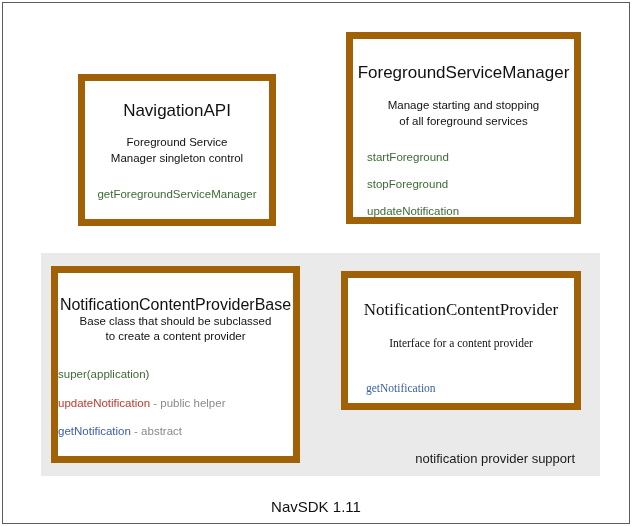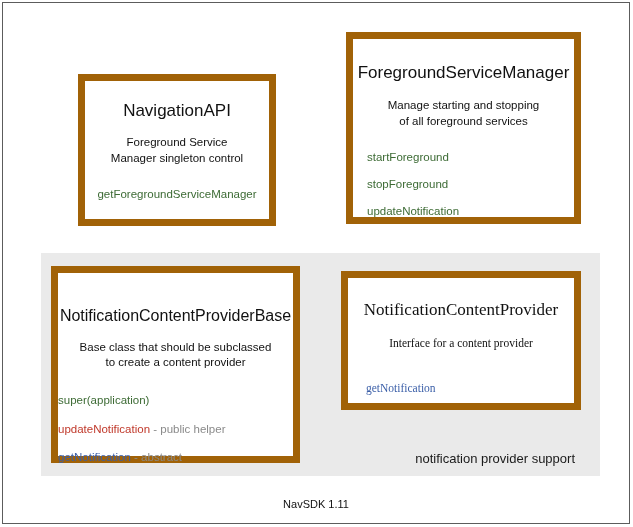--- a/index.html
+++ b/index.html
@@ -115,22 +115,22 @@
   #box-foreground-service-manager .member-list { margin-top: 22px; padding-left: 14px; text-align: left; }
   #box-foreground-service-manager .member      { margin-bottom: 13px; }
 
   
   #box-notification-content-provider-base {
     left: 48px;
     top: 263px;
     width: 249px;
     height: 197px;
   }
-  #box-notification-content-provider-base .class-title { margin-top: 33px; font-size: 16px; }
-  #box-notification-content-provider-base .class-desc  { margin-top: 15px; }
+  #box-notification-content-provider-base .class-title { margin-top: 22px; font-size: 16px; }
+  #box-notification-content-provider-base .class-desc  { }
   #box-notification-content-provider-base .member-list { margin-top: 23px; text-align: left; }
   #box-notification-content-provider-base .member      { margin-bottom: 15px; }
 
   
   #box-notification-content-provider {
     left: 338px;
     top: 263px;
     width: 240px;
     height: 139px;
   }
@@ -139,21 +139,21 @@
   #box-notification-content-provider .member-list { margin-top: 30px; padding-left: 18px; text-align: left; }
   #box-notification-content-provider .member      { margin-bottom: 10px; }
 
   
   .footer-caption {
     position: absolute;
     left: 0;
     right: 0;
     top: 495px;
     text-align: center;
-    font-size: 11px;
+    font-size: 15px;
     color: #111111;
   }
 </style>
 </head>
 <body>
 
 <div id="diagram-root">
 
   <div class="outer-frame">
 

